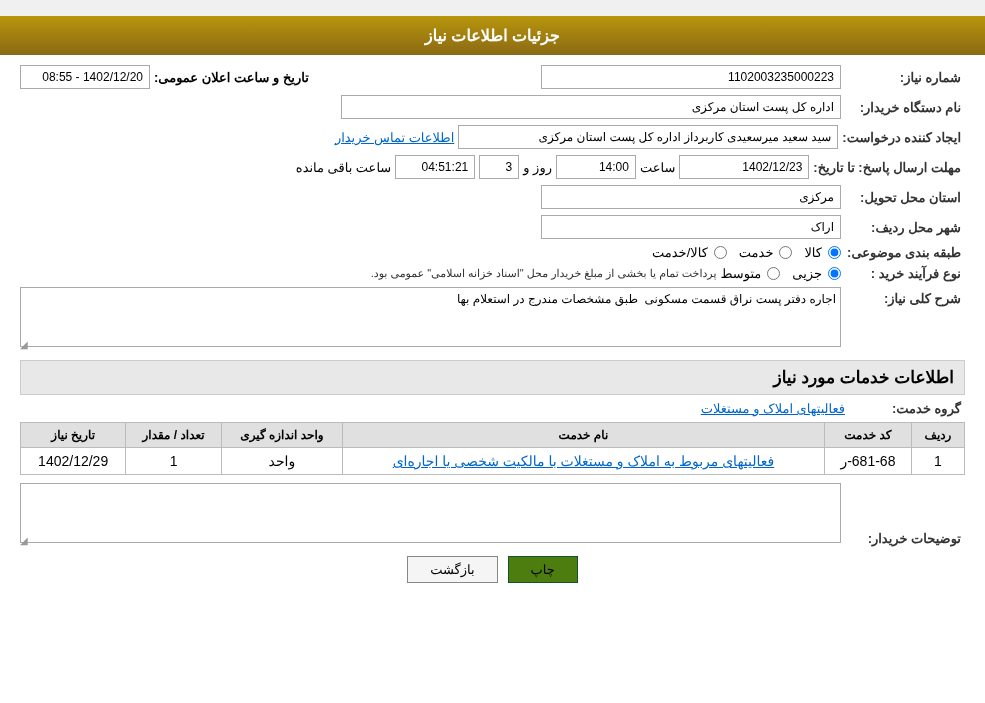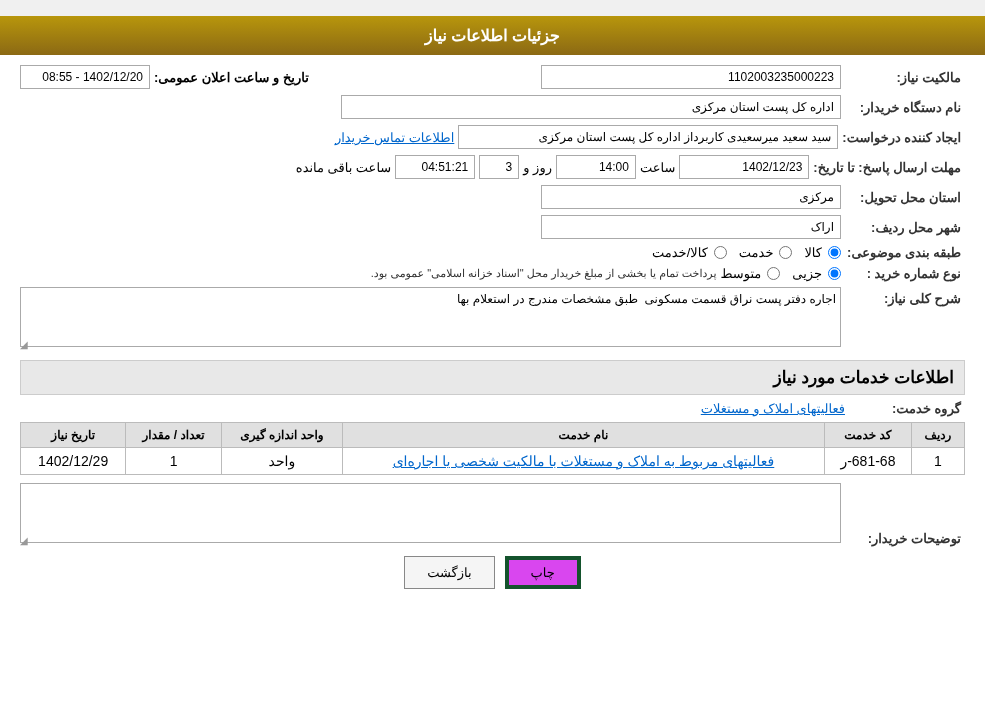--- a/index.html
+++ b/index.html
@@ -108,22 +108,22 @@
     }
     .btn {
       padding: 5px 22px;
       border: 1px solid #999;
       cursor: pointer;
       font-family: Tahoma, Arial, sans-serif;
       font-size: 13px;
       background: #f5f5f5;
     }
     .btn-print {
-      background: #d946ef;
-      border: 4px solid #14532d;
+      background: #4d7c0f;
+      border: 1px solid #14532d;
     }
     .btn-back {
       background: #f5f5f5;
       border: 1px solid #888;
     }
     .inline-label {
       font-weight: bold;
       white-space: nowrap;
     }
     .textarea-wrapper {
@@ -149,21 +149,21 @@
 
 <div class="page-wrapper">
 
   <div class="header-bar">
     <span>جزئیات اطلاعات نیاز</span>
   </div>
 
   <div class="content-area">
 
     <div class="form-row">
-      <span class="label-cell">مالکیت نیاز:</span>
+      <span class="label-cell">شماره نیاز:</span>
       <input class="input-box input-wide" type="text" readonly="" value="1102003235000223" style="">
       <span class="spacer"></span>
       <span class="inline-label">تاریخ و ساعت اعلان عمومی:</span>
       <input class="input-box date-field" type="text" readonly="" value="1402/12/20 - 08:55" style="">
     </div>
 
     <div class="form-row">
       <span class="label-cell">نام دستگاه خریدار:</span>
       <input class="input-box" style="width: 500px;" type="text" readonly="" value="اداره کل پست استان مرکزی">
     </div>
@@ -207,21 +207,21 @@
           <span>خدمت</span>
         </label>
         <label class="radio-item">
           <input type="radio" name="category" value="کالا/خدمت" style="">
           <span>کالا/خدمت</span>
         </label>
       </div>
     </div>
 
     <div class="form-row">
-      <span class="label-cell">نوع شماره خرید :</span>
+      <span class="label-cell">نوع فرآیند خرید :</span>
       <div class="radio-group">
         <label class="radio-item">
           <input type="radio" name="purchaseType" value="جزیی" checked="" style="">
           <span>جزیی</span>
         </label>
         <label class="radio-item">
           <input type="radio" name="purchaseType" value="متوسط" style="">
           <span>متوسط</span>
         </label>
       </div>

